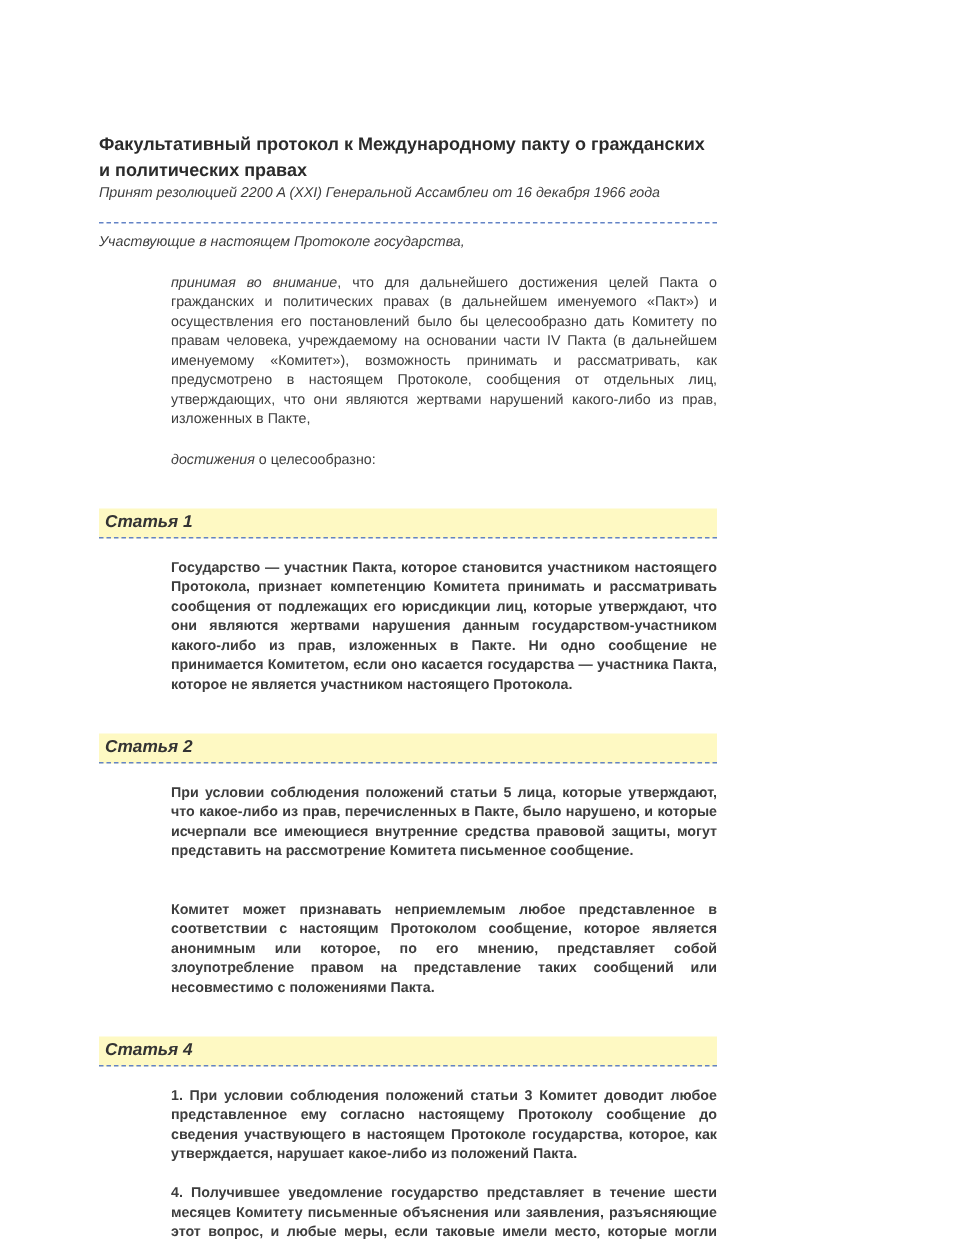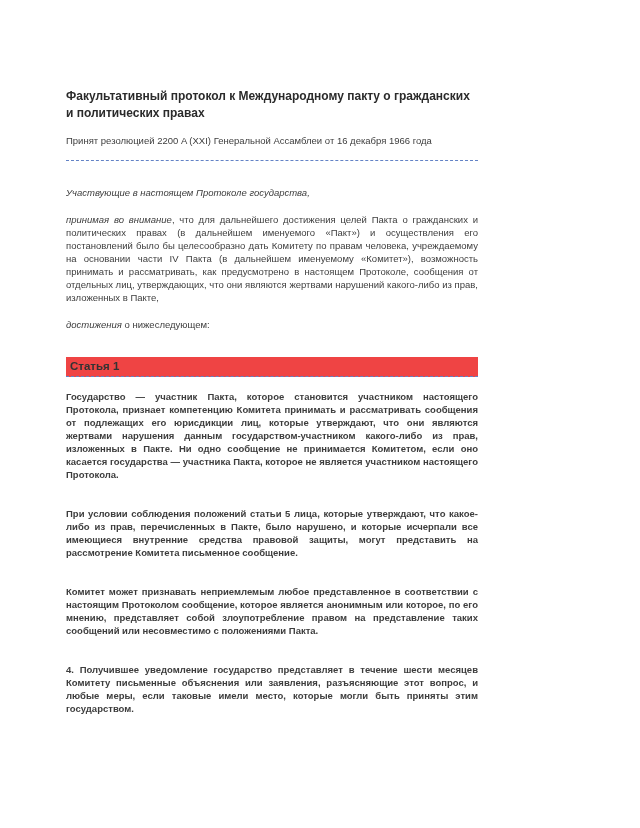--- a/index.html
+++ b/index.html
@@ -16,83 +16,89 @@
     padding: 88px 66px 40px 66px;
     width: 544px;
   }
   .doc-title {
     font-size: 12px;
     line-height: 17px;
     font-weight: bold;
     color: #2b2b2b;
   }
   .doc-subtitle {
-    margin-top: 12px;
+    margin-top: 0;
     font-size: 9.5px;
     line-height: 13px;
+    font-style: italic;
     color: #3d3d3d;
   }
   .rule {
     margin-top: 13px;
     border: 0;
     border-top: 1px dashed #6383c6;
     height: 0;
     width: 100%;
   }
   .preamble-p1 {
-    margin-top: 25px;
+    margin-top: 6px;
     font-size: 9.5px;
     line-height: 13px;
     font-style: italic;
   }
   .body-par {
     margin-top: 14px;
     font-size: 9.5px;
     line-height: 13px;
     text-align: justify;
+    margin-left: 48px;
   }
   .lead-italic { font-style: italic; }
   .article { margin-top: 26px; }
   .article-heading {
     font-size: 11.5px;
     line-height: 14px;
     color: #333333;
-    background: #ef4444;
+    background: #fef9c3;
     padding: 2px 4px 3px 4px;
     border-bottom: 1px dashed #6383c6;
+    font-style: italic;
   }
   .article .body-par { margin-top: 13px; font-weight: bold; }
 </style>
 </head>
 <body>
 
 <div class="page">
 
   <h1 class="doc-title">Факультативный протокол к Международному пакту о гражданских и политических правах</h1>
 
   <p class="doc-subtitle">Принят резолюцией 2200 A (XXI) Генеральной Ассамблеи от 16 декабря 1966 года</p>
 
   <hr class="rule">
 
   <div>
     <p class="preamble-p1">Участвующие в настоящем Протоколе государства,</p>
     <p class="body-par"><span class="lead-italic">принимая во внимание</span><span>, что для дальнейшего достижения целей Пакта о гражданских и политических правах (в дальнейшем именуемого «Пакт») и осуществления его постановлений было бы целесообразно дать Комитету по правам человека, учреждаемому на основании части IV Пакта (в дальнейшем именуемому «Комитет»), возможность принимать и рассматривать, как предусмотрено в настоящем Протоколе, сообщения от отдельных лиц, утверждающих, что они являются жертвами нарушений какого-либо из прав, изложенных в Пакте,</span></p>
-    <p class="body-par"><span class="lead-italic">достижения</span><span> о нижеследующем:</span></p>
+    <p class="body-par"><span class="lead-italic">достижения</span><span> о целесообразно:</span></p>
   </div>
 
   <section class="article">
     <h2 class="article-heading">Статья 1</h2>
     <p class="body-par">Государство — участник Пакта, которое становится участником настоящего Протокола, признает компетенцию Комитета принимать и рассматривать сообщения от подлежащих его юрисдикции лиц, которые утверждают, что они являются жертвами нарушения данным государством-участником какого-либо из прав, изложенных в Пакте. Ни одно сообщение не принимается Комитетом, если оно касается государства — участника Пакта, которое не является участником настоящего Протокола.</p>
   </section>
 
   <section class="article">
+    <h2 class="article-heading">Статья 2</h2>
     <p class="body-par">При условии соблюдения положений статьи 5 лица, которые утверждают, что какое-либо из прав, перечисленных в Пакте, было нарушено, и которые исчерпали все имеющиеся внутренние средства правовой защиты, могут представить на рассмотрение Комитета письменное сообщение.</p>
   </section>
 
   <section class="article">
     <p class="body-par">Комитет может признавать неприемлемым любое представленное в соответствии с настоящим Протоколом сообщение, которое является анонимным или которое, по его мнению, представляет собой злоупотребление правом на представление таких сообщений или несовместимо с положениями Пакта.</p>
   </section>
 
   <section class="article">
+    <h2 class="article-heading">Статья 4</h2>
+    <p class="body-par">1. При условии соблюдения положений статьи 3 Комитет доводит любое представленное ему согласно настоящему Протоколу сообщение до сведения участвующего в настоящем Протоколе государства, которое, как утверждается, нарушает какое-либо из положений Пакта.</p>
     <p class="body-par">4. Получившее уведомление государство представляет в течение шести месяцев Комитету письменные объяснения или заявления, разъясняющие этот вопрос, и любые меры, если таковые имели место, которые могли быть приняты этим государством.</p>
   </section>
 
 </div>
 
 </body></html>

